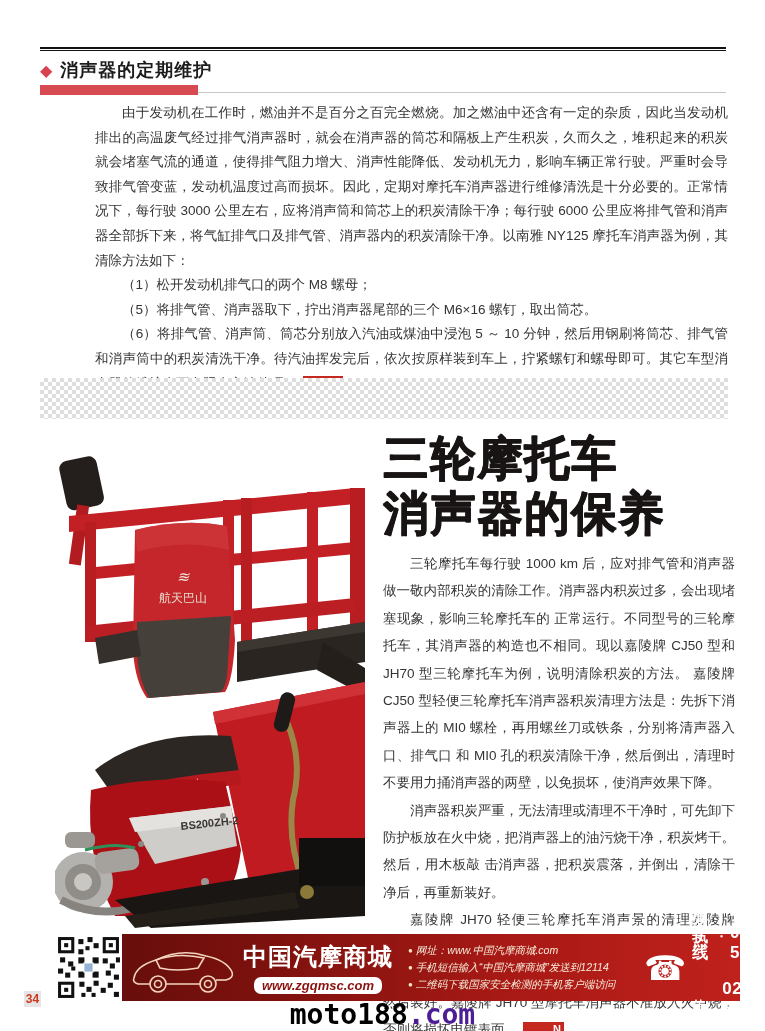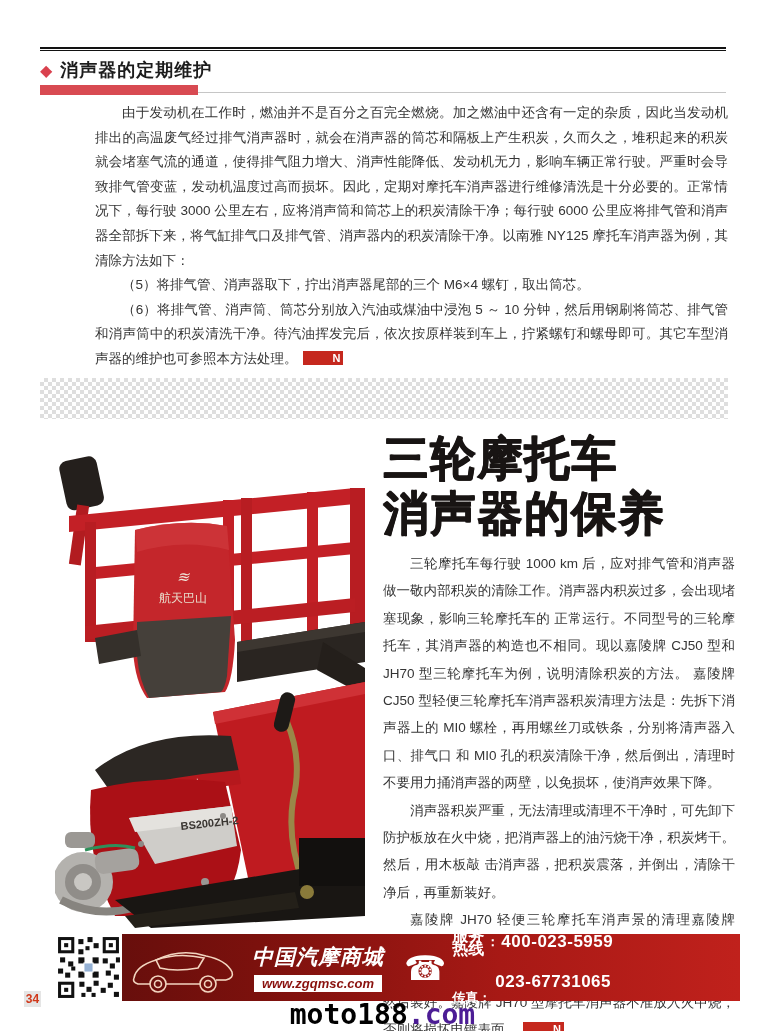--- a/index.html
+++ b/index.html
@@ -36,24 +36,24 @@
     text-shadow:1px 0 0 #181413, 0 1px 0 #181413, 1px 1px 0 #181413; }
   .a2-body { margin-top:14px; font-size:13.5px; line-height:27.4px; text-align:justify; color:#343434; }
   .a2-body p { text-indent:2em; }
   
   .banner { position:absolute; left:55px; top:934px; width:685px; height:67px;
     background:linear-gradient(90deg,#5e0d0b 0%, #7c110d 30%, #a71915 65%, #c0211c 100%);
     display:flex; align-items:center; }
   .qr { width:67px; height:67px; background:#fff; flex:0 0 auto; }
   .car-art { width:112px; height:60px; margin-left:4px; flex:0 0 auto; }
   .brand-block { width:160px; flex:0 0 auto; text-align:center; }
-  .brand-name { color:#fff; font-size:21px; font-weight:bold; font-style:italic;
+  .brand-name { color:#fff; font-size:24px; font-weight:bold; 
     letter-spacing:1px; white-space:nowrap; }
   .brand-site { margin:4px auto 0; background:#fff; color:#8a120e; font-weight:bold;
-    font-style:italic; font-size:13px; padding:1px 8px; display:inline-block; }
+    font-style:italic; font-size:13px; padding:1px 8px; display:inline-block;border-radius:7px; }
   .bullets { margin-left:10px; width:230px; flex:0 0 auto; color:#f6ecd9;
     font-size:10.5px; font-style:italic; line-height:17px; }
   .bullets .b-dot { color:#fbe9c8; font-size:8px; margin-right:3px; vertical-align:1px; }
   .contact { display:flex; align-items:center; margin-left:6px; color:#fff; }
   .phone-glyph { font-size:34px; line-height:34px; margin-right:6px; }
   .contact-table { font-weight:bold; }
   .contact-row { display:flex; align-items:center; }
   .svc-labels { font-size:16px; line-height:13px; text-align:justify; }
   .svc-colon { font-size:13px; margin:0 2px; }
   .svc-num { font-size:17px; letter-spacing:0.5px; }
@@ -77,21 +77,22 @@
   <span class="diamond">◆</span>
   <span class="sec-title">消声器的定期维护</span>
 </div>
 <div class="title-bar-row">
   <div class="title-bar-red"></div>
   <div class="title-bar-line"></div>
 </div>
 
 <div class="article1">
   <p>由于发动机在工作时，燃油并不是百分之百完全燃烧。加之燃油中还含有一定的杂质，因此当发动机排出的高温废气经过排气消声器时，就会在消声器的筒芯和隔板上产生积炭，久而久之，堆积起来的积炭就会堵塞气流的通道，使得排气阻力增大、消声性能降低、发动机无力，影响车辆正常行驶。严重时会导致排气管变蓝，发动机温度过高而损坏。因此，定期对摩托车消声器进行维修清洗是十分必要的。正常情况下，每行驶 3000 公里左右，应将消声筒和筒芯上的积炭清除干净；每行驶 6000 公里应将排气管和消声器全部拆下来，将气缸排气口及排气管、消声器内的积炭清除干净。以南雅 NY125 摩托车消声器为例，其清除方法如下：</p>
-  <p>（5）将排气管、消声器取下，拧出消声器尾部的三个 M6×4 螺钉，取出筒芯。</p>
+  <p>（1）松开发动机排气口的两个 M8 螺母；</p>
+  <p>（5）将排气管、消声器取下，拧出消声器尾部的三个 M6×16 螺钉，取出筒芯。</p>
   <p><span>（6）将排气管、消声筒、筒芯分别放入汽油或煤油中浸泡 5 ～ 10 分钟，然后用钢刷将筒芯、排气管和消声筒中的积炭清洗干净。待汽油挥发完后，依次按原样装到车上，拧紧螺钉和螺母即可。其它车型消声器的维护也可参照本方法处理。</span><span class="nbox">N</span></p>
 </div>
 
 <div class="checker"></div>
 
 <svg class="photo" viewBox="0 0 310 500">
   <rect x="0" y="0" width="310" height="500" fill="#ffffff"></rect>
 
   <g transform="rotate(-12 28 55)">
     <rect x="8" y="28" width="38" height="50" rx="8" fill="#241f1c"></rect>
@@ -228,20 +229,25 @@
         <circle cx="32" cy="46" r="3.5"></circle>
       <circle cx="82" cy="46" r="8"></circle>
         <circle cx="82" cy="46" r="3.5"></circle>
       <path d="M90 42 L100 42"></path>
     </g>
   </svg>
   <div class="brand-block">
     <div class="brand-name">中国汽摩商城</div>
     <div class="brand-site">www.zgqmsc.com</div>
   </div>
+  <div class="bullets">
+    <div><span class="b-dot">●</span><span>网址：www.中国汽摩商城.com</span></div>
+    <div><span class="b-dot">●</span><span>手机短信输入“中国汽摩商城”发送到12114</span></div>
+    <div><span class="b-dot">●</span><span>二维码下载国家安全检测的手机客户端访问</span></div>
+  </div>
   <div class="contact">
     <span class="phone-glyph">☎</span>
     <div class="contact-table">
       <div class="contact-row">
         <span class="svc-labels"><span>服务</span><br><span>热线</span></span>
         <span class="svc-colon">：</span>
         <span class="svc-num">400-023-5959</span>
       </div>
       <div class="contact-row fax-row">
         <span class="fax-label">传真：</span>

